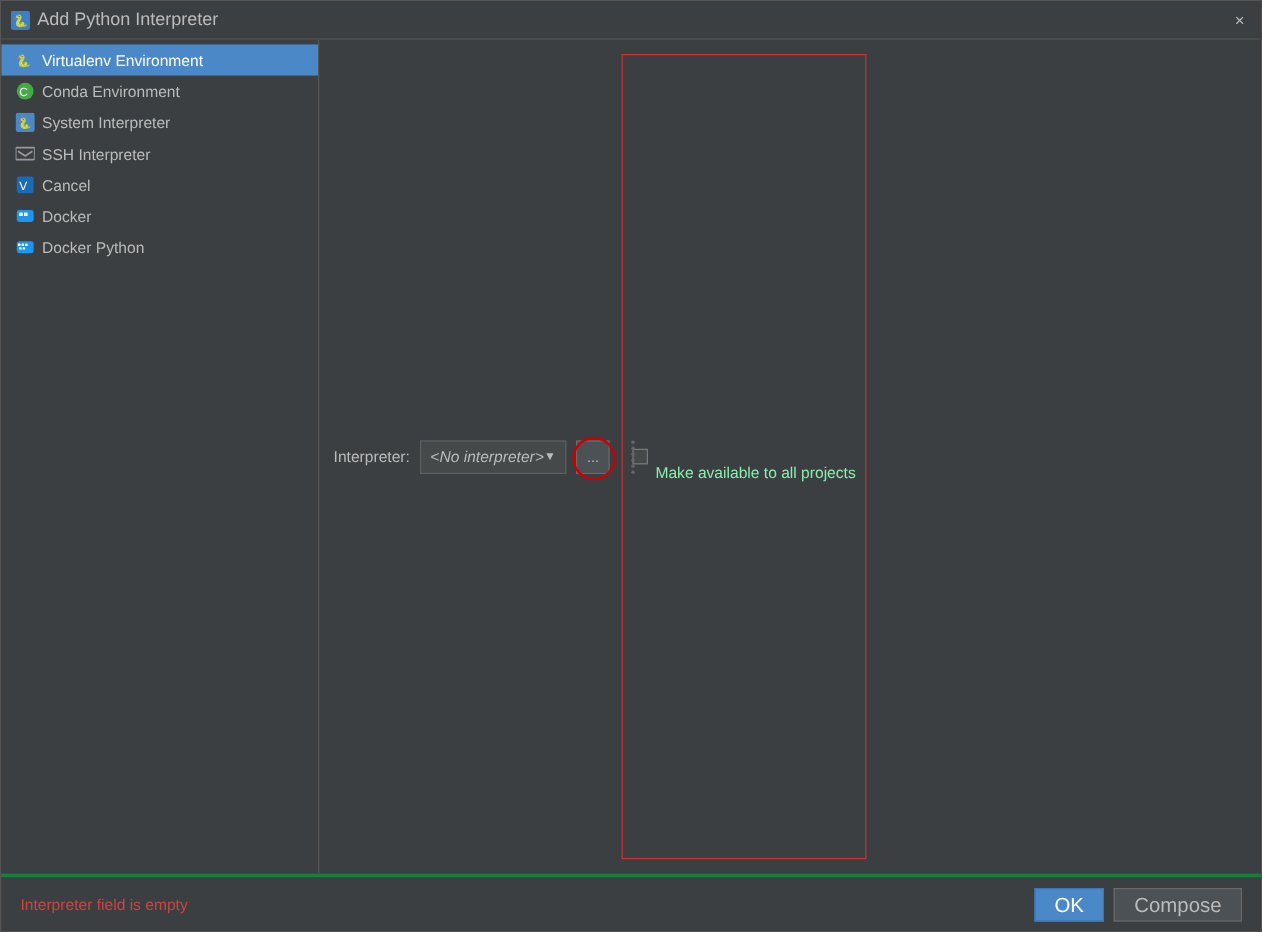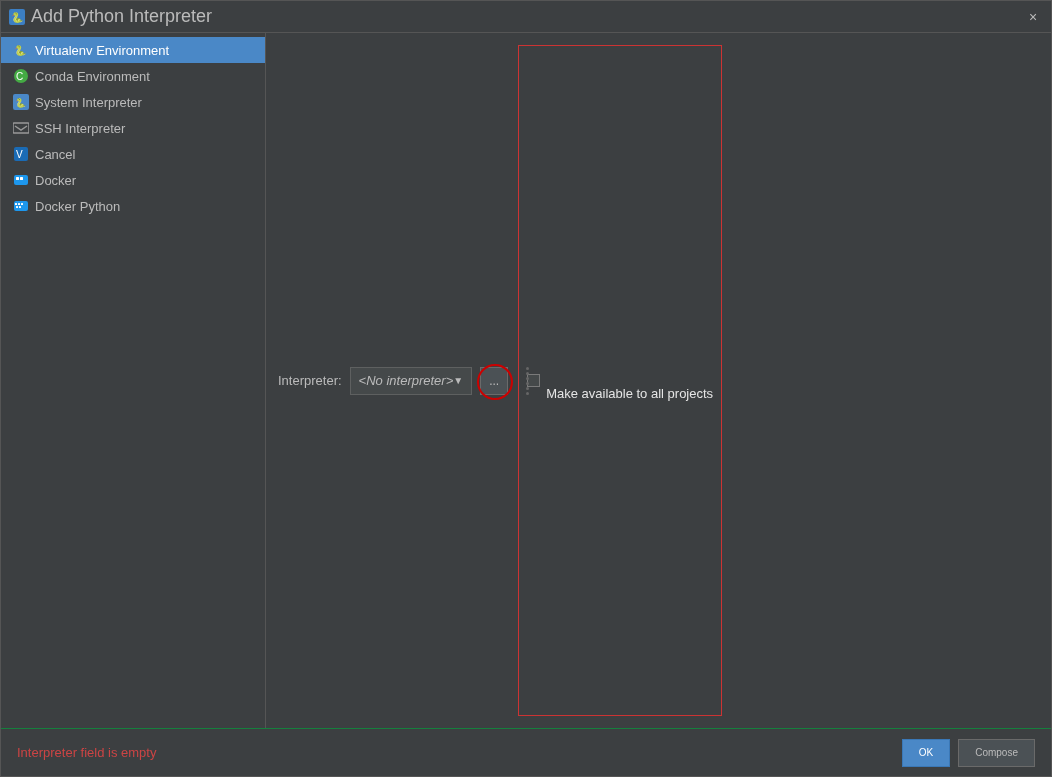--- a/index.html
+++ b/index.html
@@ -38,21 +38,21 @@
       gap: 6px;
     }
     .title-icon {
       width: 16px;
       height: 16px;
       display: flex;
       align-items: center;
       justify-content: center;
     }
     .title-text {
-      font-size: 18px;
+      font-size: 15px;
       color: #bbbbbb;
     }
     .close-btn {
       width: 20px;
       height: 20px;
       display: flex;
       align-items: center;
       justify-content: center;
       cursor: pointer;
       color: #bbbbbb;
@@ -160,21 +160,21 @@
     }
     .checkbox {
       width: 13px;
       height: 13px;
       border: 1px solid #7a7a7a;
       background: #45494a;
       flex-shrink: 0;
       cursor: pointer;
     }
     .checkbox-label {
-      color: #e5e5e5;
+      color: #86efac;
       font-size: 13px;
       margin-top: 25px;
     }
     .drag-handle {
       position: absolute;
       left: 260px;
       top: 50%;
       transform: translateY(-50%);
       color: #666;
       font-size: 10px;
@@ -184,42 +184,42 @@
       cursor: col-resize;
     }
     .drag-dot {
       width: 3px;
       height: 3px;
       background: #666;
       border-radius: 50%;
     }
     .footer {
       height: 48px;
-      border-top: 1px solid #15803d;
+      border-top: 3px solid #15803d;
       display: flex;
       align-items: center;
       justify-content: space-between;
       padding: 0 16px;
       flex-shrink: 0;
     }
     .error-text {
       color: #cc4444;
       font-size: 13px;
     }
     .footer-buttons {
       display: flex;
       gap: 8px;
     }
     .btn {
       padding: 4px 16px;
       border: 1px solid #6a6a6a;
       background: #4b5155;
       color: #bbbbbb;
       cursor: pointer;
-      font-size: 10px;
+      font-size: 17px;
       height: 28px;
     }
     .btn-default {
       background: #4a88c7;
       border-color: #3a78b7;
       color: #fff;
     }
   </style>
 </head>
 <body>

